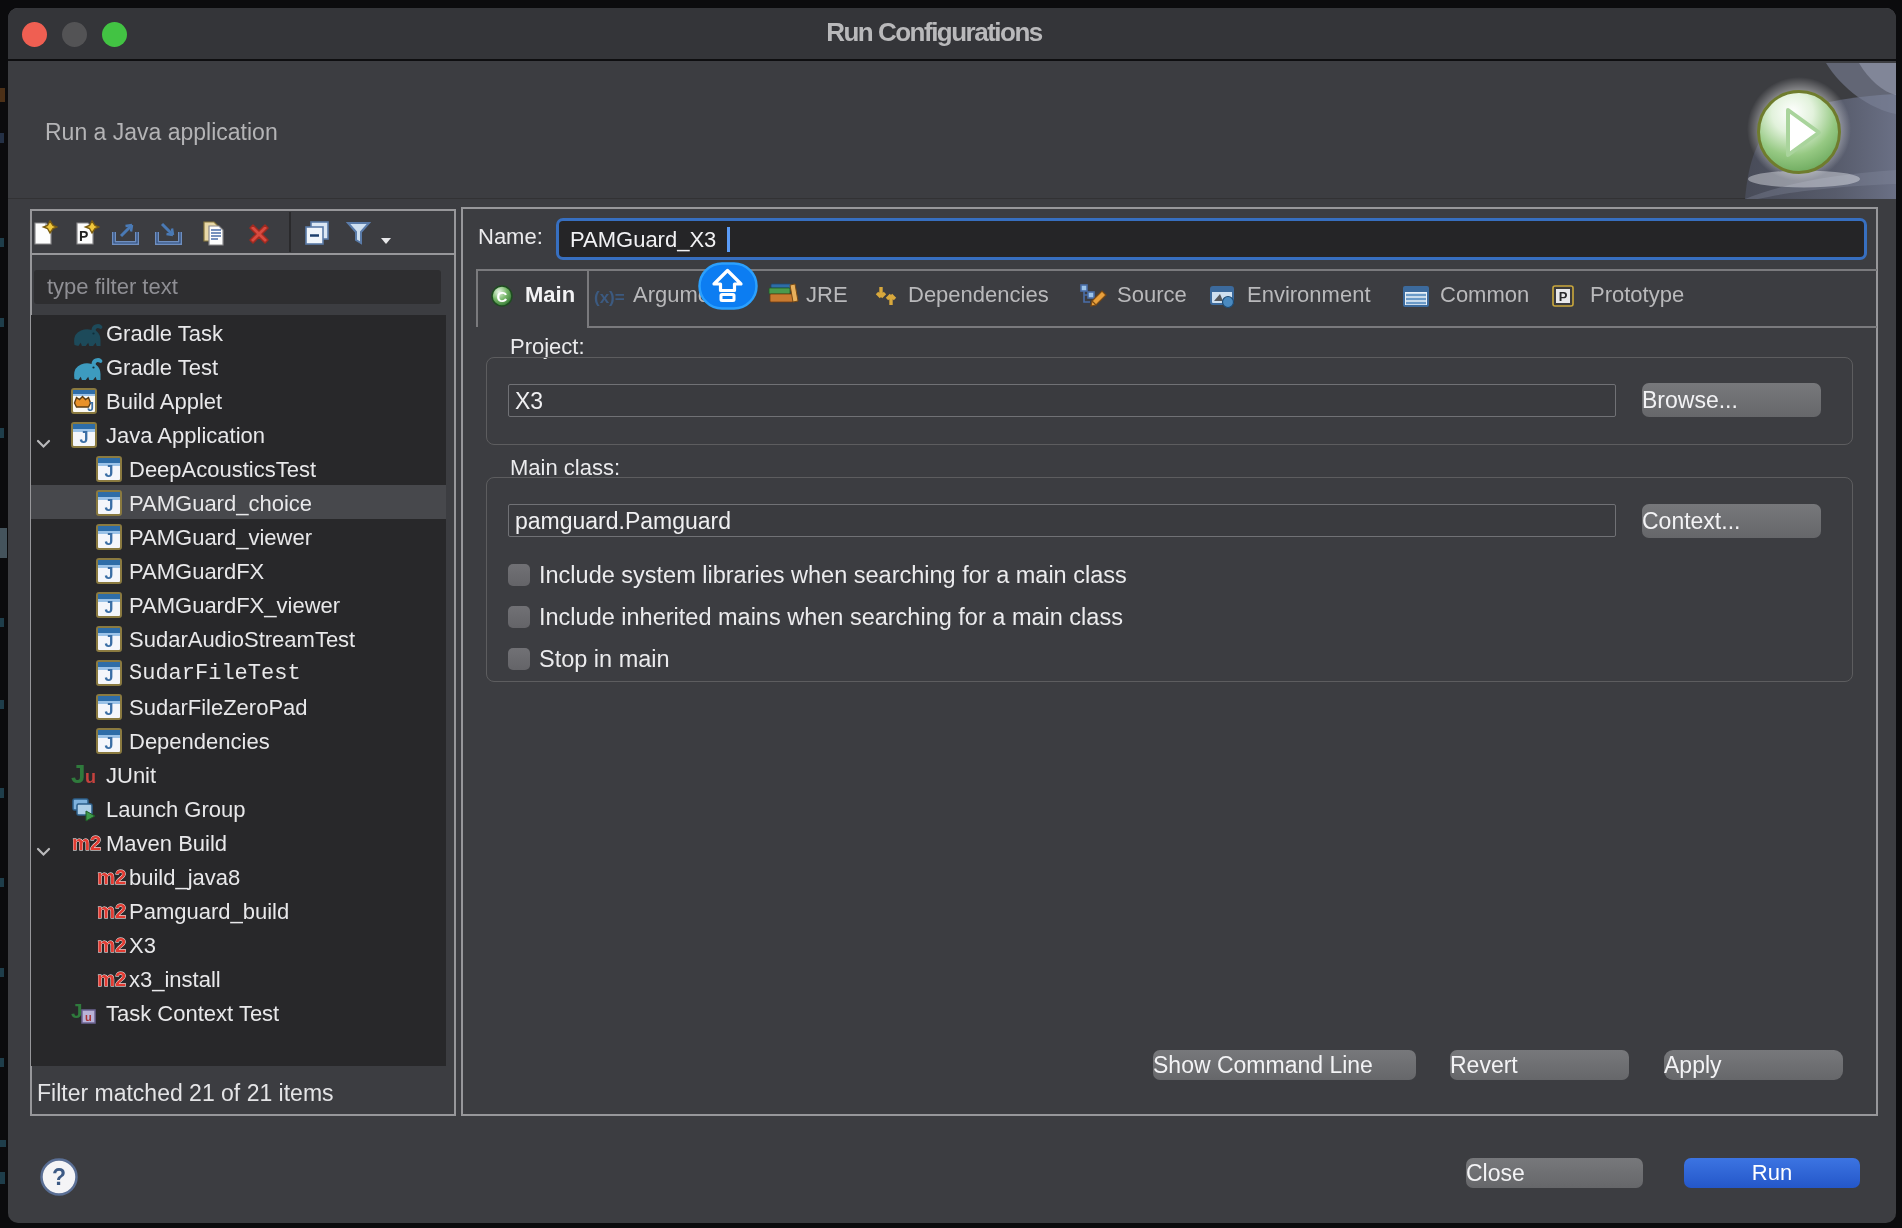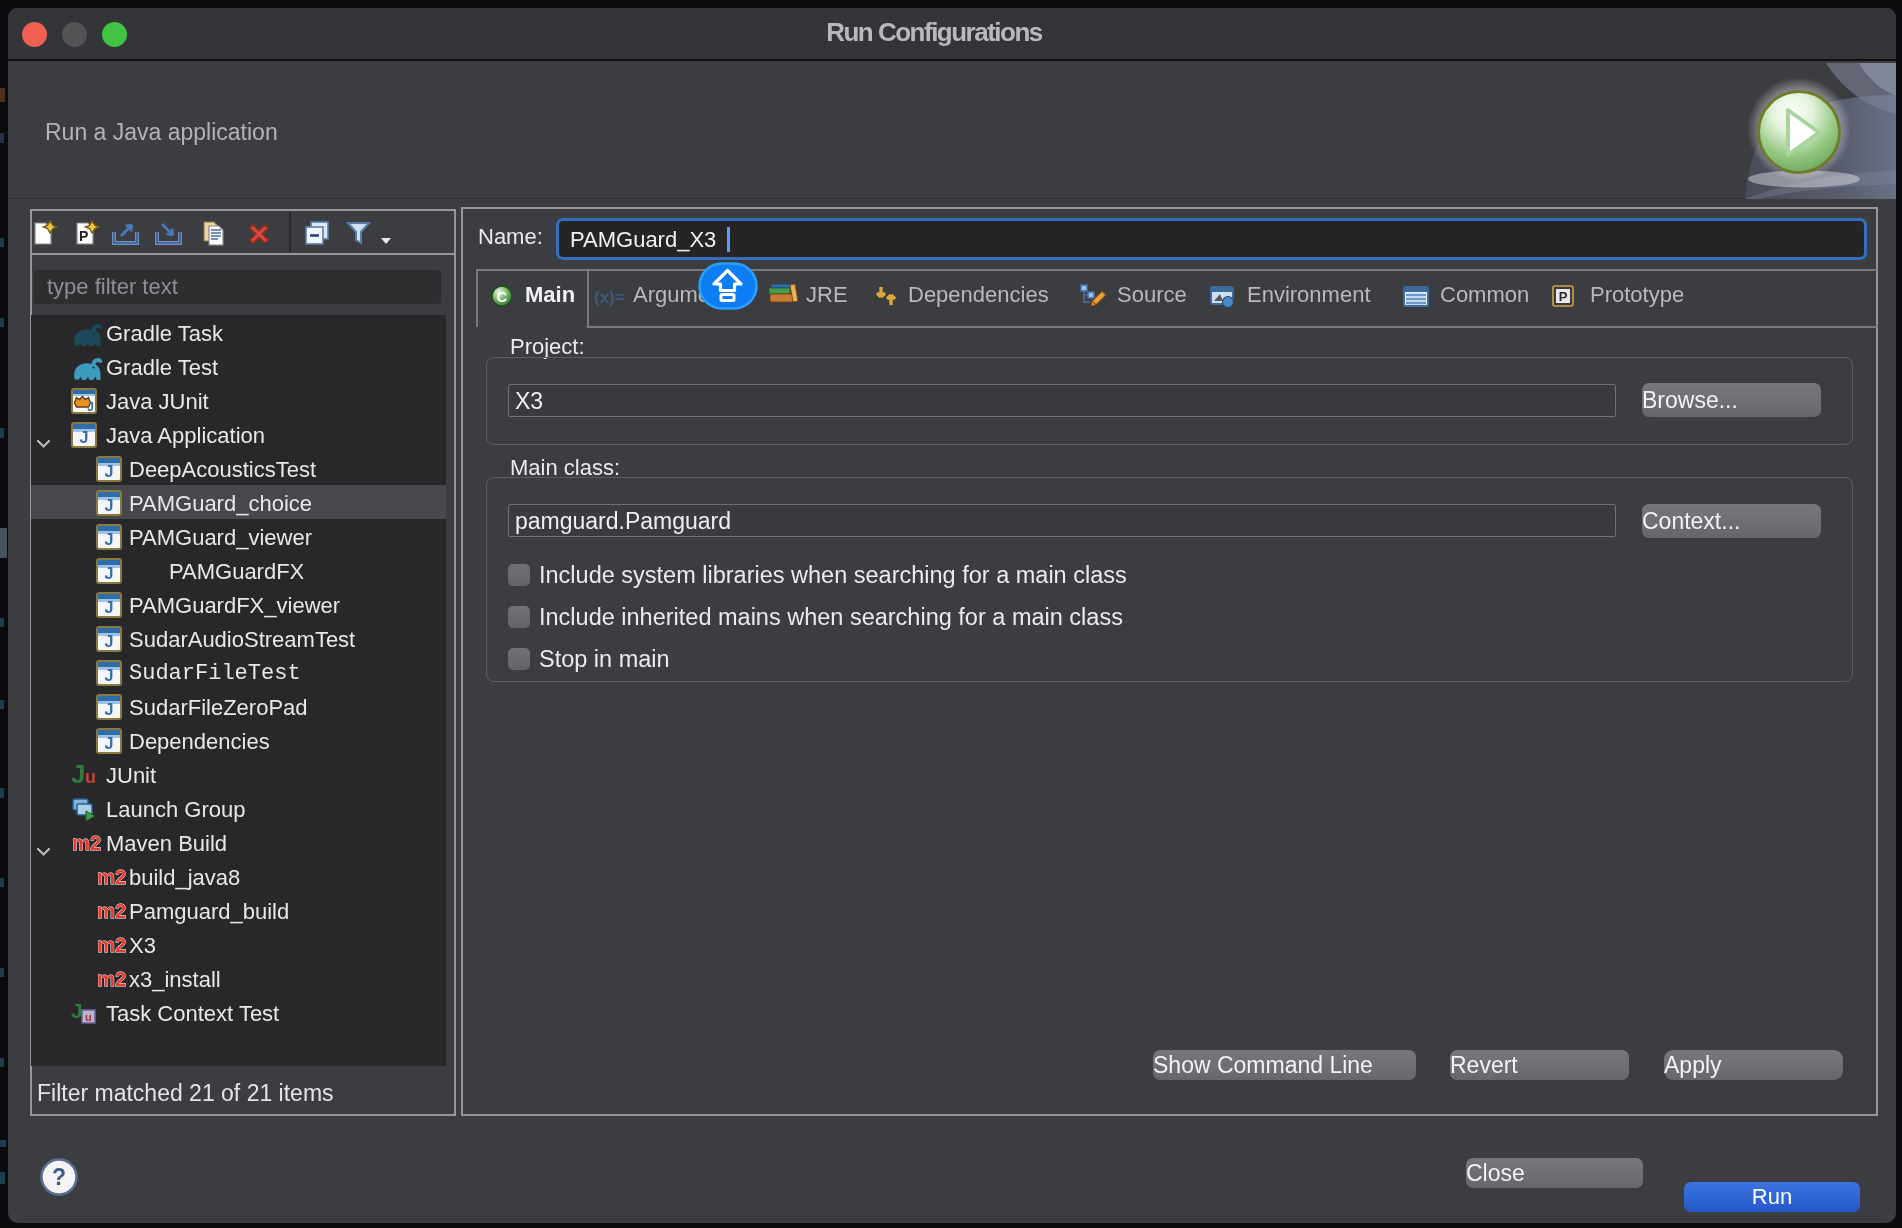--- a/index.html
+++ b/index.html
@@ -111,21 +111,21 @@
       <div class="a" style="left:75px;top:0;">Gradle Test</div>
     </div>
 <div class="trow" style="top:375px;left:23px;width:415px;">
       <div class="ticon" style="left:40px;"><svg style="" width="26" height="26" viewBox="0 0 26 26">
           <rect x="1" y="1" width="24" height="24" rx="2" fill="#fbfaf4" stroke="#8a7a40" stroke-width="2"></rect>
 <rect x="2" y="2" width="22" height="4" fill="#2e6da8"></rect>
 <rect x="2" y="6" width="22" height="2" fill="#9cc3e8"></rect>
 <path d="M3.5 15 L5.5 9.5 L8.5 11.5 L11.5 8.5 L14.5 11.5 L17.5 9.5 L19.5 15 L17.5 19 L5.5 19 Z" fill="#e8922a" stroke="#5a3d14" stroke-width="1.4"></path>
 <text x="19.5" y="22.5" font-family="Liberation Serif,serif" font-size="12" font-weight="bold" fill="#3a6ea5" text-anchor="middle">J</text>
         </svg></div>
-      <div class="a" style="left:75px;top:0;">Java JUnit</div>
+      <div class="a" style="left:75px;top:0;">Build Applet</div>
     </div>
 <div class="trow" style="top:409px;left:23px;width:415px;">
       <div class="ticon" style="left:4px;top:9px;"><svg style="" width="17" height="17" viewBox="0 0 17 17">
           <path d="M3 6 L8.5 11.5 L14 6" stroke="#b9b9bb" stroke-width="2.2" fill="none" stroke-linecap="round"></path>
         </svg></div>
       <div class="ticon" style="left:40px;"><svg style="" width="26" height="26" viewBox="0 0 26 26">
           <rect x="1" y="1" width="24" height="24" rx="2" fill="#f4f6fb" stroke="#8a7a40" stroke-width="2"></rect>
 <rect x="2" y="2" width="22" height="5" fill="#2e6da8"></rect>
 <rect x="2" y="7" width="22" height="3" fill="#9cc3e8"></rect>
 <text x="13.0" y="21" font-family="Liberation Serif,serif" font-size="16.12" font-weight="bold" fill="#3a6ea5" text-anchor="middle">J</text>
@@ -159,21 +159,21 @@
         </svg></div>
       <div class="a" style="left:98px;top:0;">PAMGuard_viewer</div>
     </div>
 <div class="trow" style="top:545px;left:23px;width:415px;">
       <div class="ticon" style="left:65px;"><svg style="" width="26" height="26" viewBox="0 0 26 26">
           <rect x="1" y="1" width="24" height="24" rx="2" fill="#f4f6fb" stroke="#8a7a40" stroke-width="2"></rect>
 <rect x="2" y="2" width="22" height="5" fill="#2e6da8"></rect>
 <rect x="2" y="7" width="22" height="3" fill="#9cc3e8"></rect>
 <text x="13.0" y="21" font-family="Liberation Serif,serif" font-size="16.12" font-weight="bold" fill="#3a6ea5" text-anchor="middle">J</text>
         </svg></div>
-      <div class="a" style="left:98px;top:0;margin-left:40px;">PAMGuardFX</div>
+      <div class="a" style="left:98px;top:0;">PAMGuardFX</div>
     </div>
 <div class="trow" style="top:579px;left:23px;width:415px;">
       <div class="ticon" style="left:65px;"><svg style="" width="26" height="26" viewBox="0 0 26 26">
           <rect x="1" y="1" width="24" height="24" rx="2" fill="#f4f6fb" stroke="#8a7a40" stroke-width="2"></rect>
 <rect x="2" y="2" width="22" height="5" fill="#2e6da8"></rect>
 <rect x="2" y="7" width="22" height="3" fill="#9cc3e8"></rect>
 <text x="13.0" y="21" font-family="Liberation Serif,serif" font-size="16.12" font-weight="bold" fill="#3a6ea5" text-anchor="middle">J</text>
         </svg></div>
       <div class="a" style="left:98px;top:0;">PAMGuardFX_viewer</div>
     </div>
@@ -357,21 +357,21 @@
 <div class="cb" style="left:500px;top:640px;"></div>
 <div class="lbl" style="left:531px;top:638px;font-size:23.5px;">Stop in main</div>
 <div class="gbtn" style="left:1145px;top:1042px;width:263px;height:30px;line-height:30px;">Show Command Line</div>
 <div class="gbtn" style="left:1442px;top:1042px;width:179px;height:30px;line-height:30px;">Revert</div>
 <div class="gbtn" style="left:1656px;top:1042px;width:179px;height:30px;line-height:30px;border-radius:9px;">Apply</div>
 <div class="a" style="left:32px;top:1150px;"><svg style="" width="38" height="38" viewBox="0 0 38 38">
         <circle cx="19" cy="19" r="17.5" fill="#f4f4f6" stroke="#5a6f95" stroke-width="2.5"></circle>
 <text x="19" y="26.5" font-size="23" font-weight="bold" fill="#3c5a85" text-anchor="middle" font-family="Liberation Serif,serif">?</text>
       </svg></div>
 <div class="gbtn" style="left:1458px;top:1150px;width:177px;height:30px;line-height:30px;">Close</div>
-<div class="a" style="left:1676px;top:1150px;width:176px;height:30px;line-height:30px;background:linear-gradient(#3c74e2,#2457c9);border-radius:7px;color:#fff;font-size:22px;text-align:center;margin-top:24px;">Run</div>
+<div class="a" style="left:1676px;top:1150px;width:176px;height:30px;line-height:30px;background:linear-gradient(#3c74e2,#2457c9);border-radius:7px;color:#fff;font-size:22px;text-align:center;">Run</div>
 </div>
 <div class="a" style="left:0px;top:88px;width:5px;height:14px;background:#b06a28;opacity:0.4;"></div>
 <div class="a" style="left:0px;top:133px;width:4px;height:10px;background:#4a6a9a;opacity:0.4;"></div>
 <div class="a" style="left:0px;top:238px;width:4px;height:9px;background:#3d8aa8;opacity:0.4;"></div>
 <div class="a" style="left:0px;top:318px;width:4px;height:9px;background:#3d8aa8;opacity:0.4;"></div>
 <div class="a" style="left:0px;top:428px;width:4px;height:10px;background:#3d8aa8;opacity:0.4;"></div>
 <div class="a" style="left:0px;top:528px;width:7px;height:30px;background:#9cc0d4;opacity:0.4;"></div>
 <div class="a" style="left:0px;top:618px;width:4px;height:9px;background:#3d8aa8;opacity:0.4;"></div>
 <div class="a" style="left:0px;top:700px;width:4px;height:9px;background:#3d8aa8;opacity:0.4;"></div>
 <div class="a" style="left:0px;top:788px;width:4px;height:10px;background:#3d8aa8;opacity:0.4;"></div>

